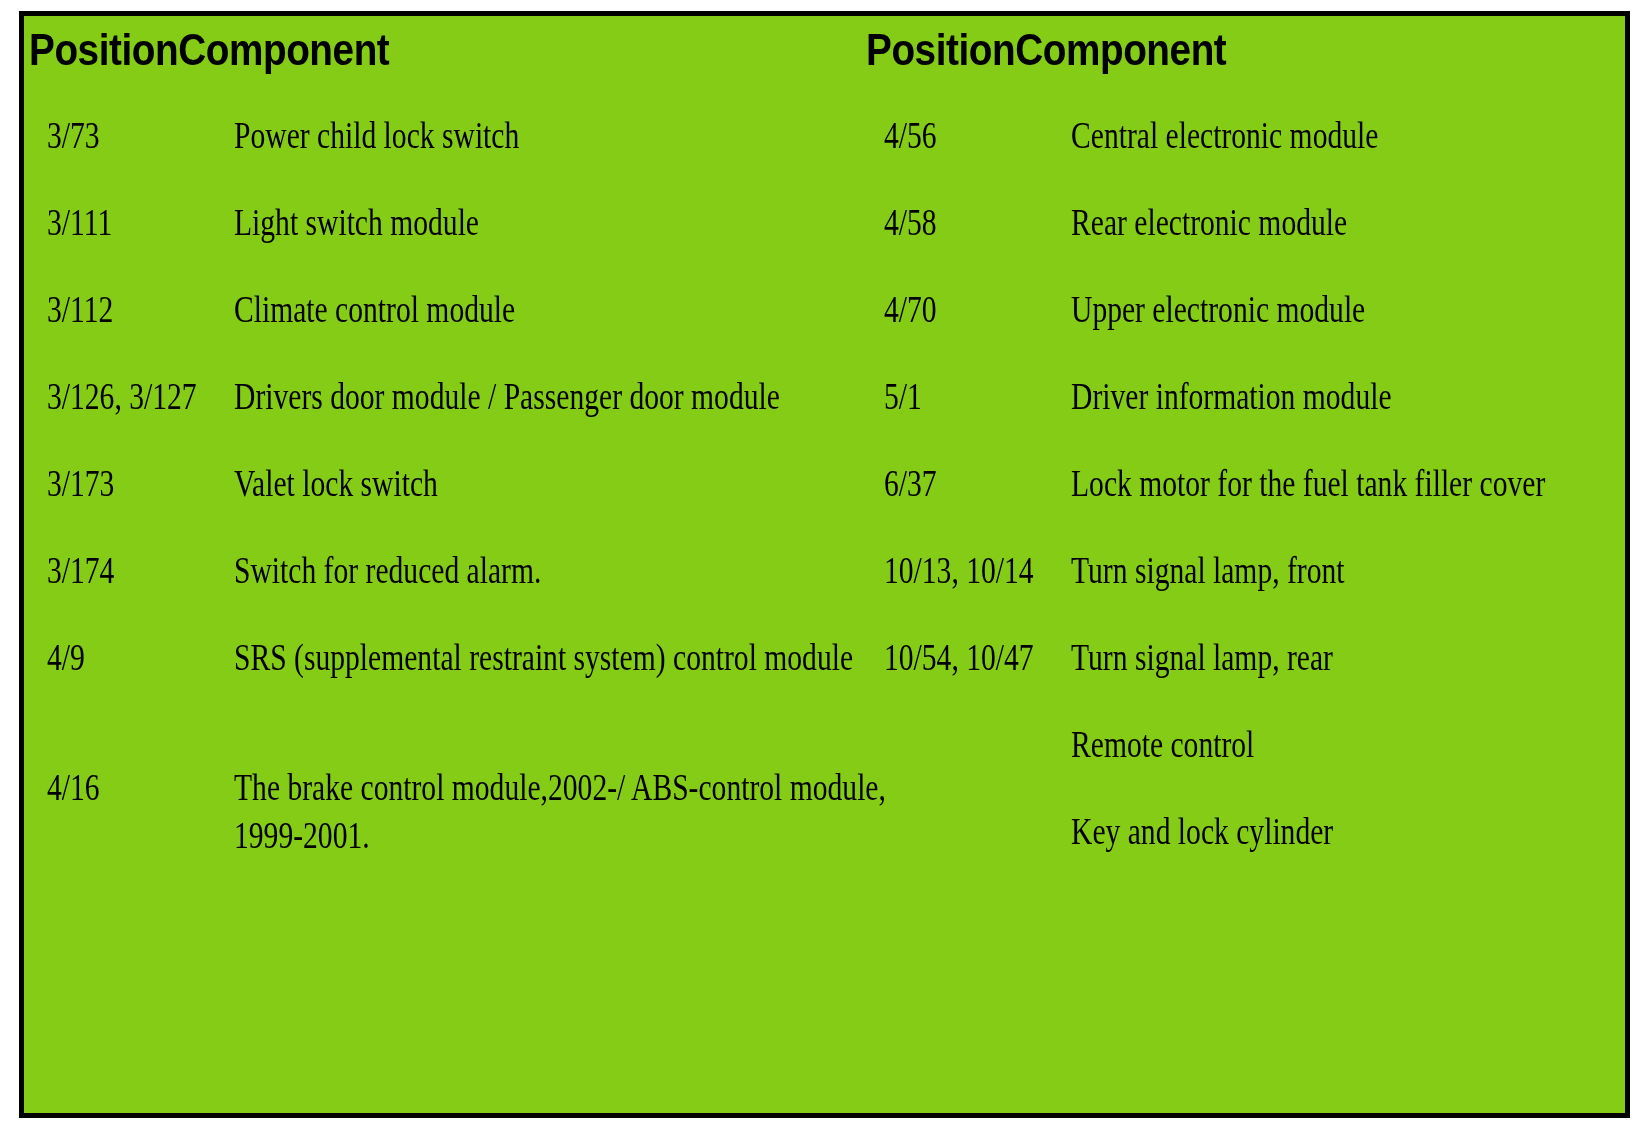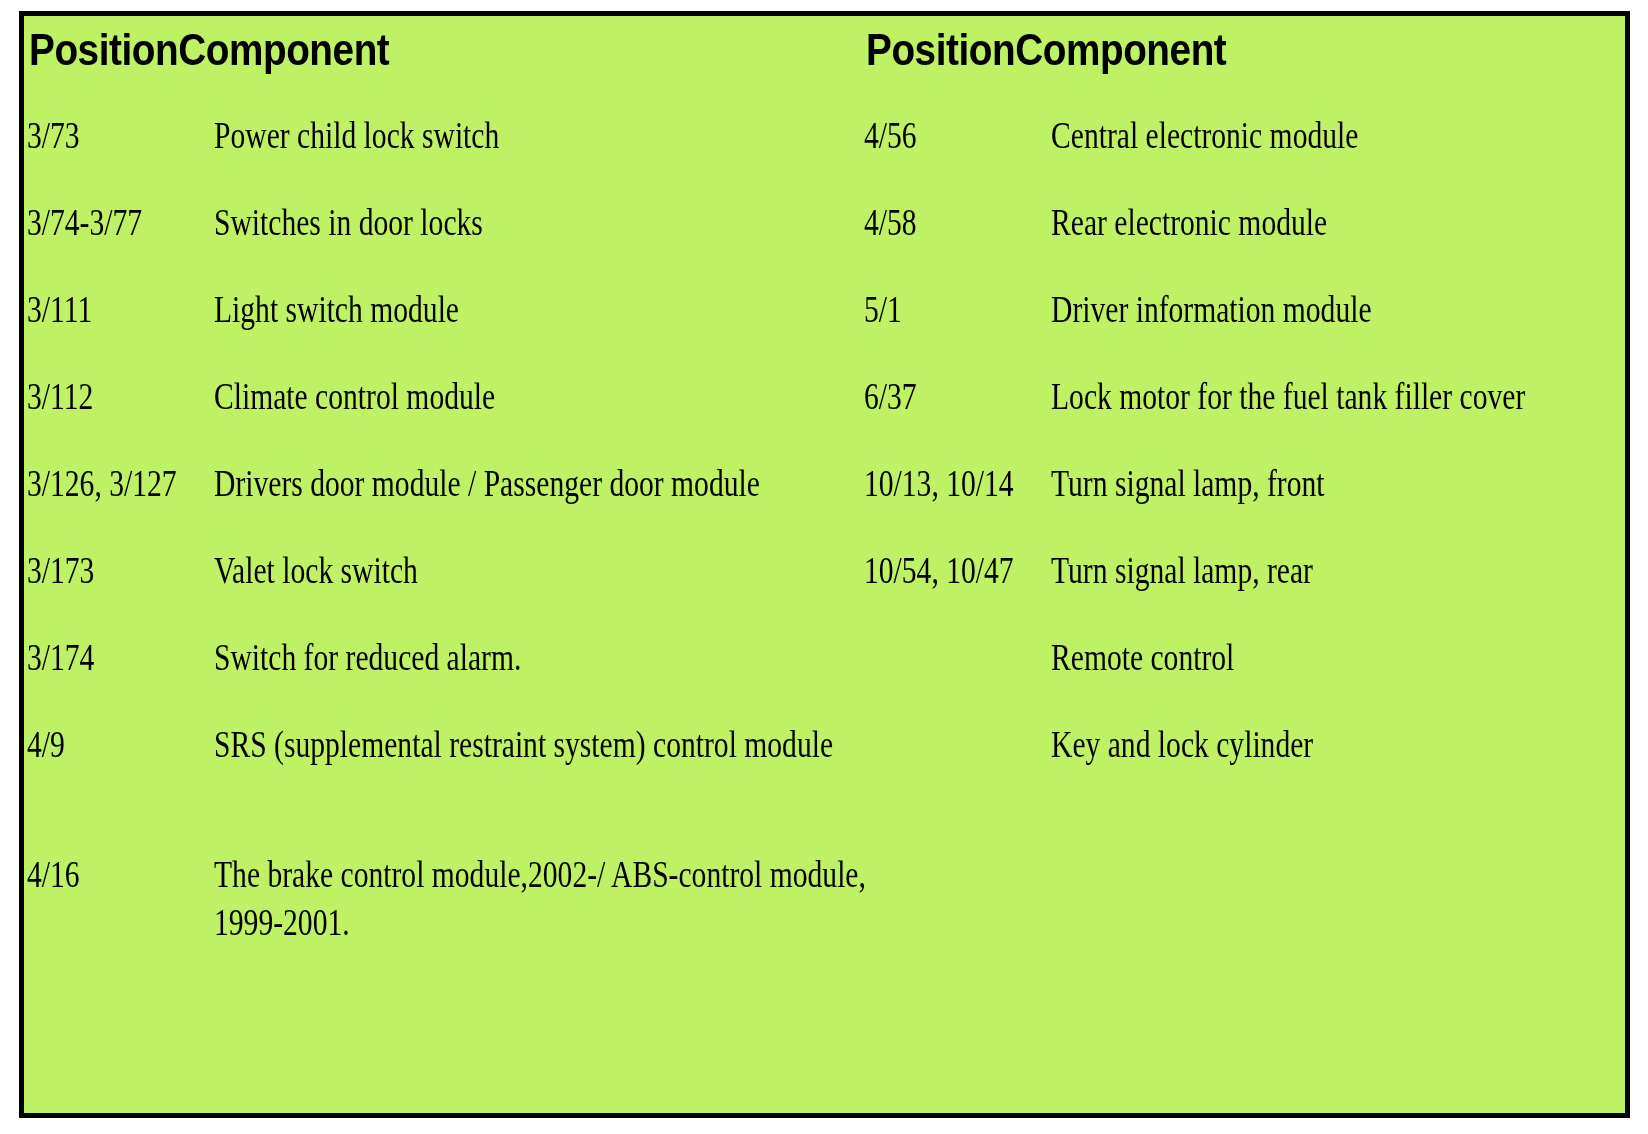--- a/index.html
+++ b/index.html
@@ -16,21 +16,21 @@
     overflow: hidden;
   }
   #frame {
     position: absolute;
     left: 19px;
     top: 11px;
     width: 1611px;
     height: 1107px;
     border: 5px solid #000000;
     box-sizing: border-box;
-    background: #bef264;
+    background: #84cc16;
   }
   .table-pane {
     position: absolute;
     top: 0;
     bottom: 0;
   }
   #pane-left  { left: 0px;   width: 824px; }
   #pane-right { left: 824px; width: 787px; }
 
   
@@ -54,20 +54,21 @@
   
   .rows {
     position: absolute;
     left: 0;
     right: 0;
     top: 96px;
   }
   .row {
     position: relative;
     height: 87px;
+    margin-left: 20px;
   }
   .row.tall { height: 130px; text-decoration: underline; }
 
   .cell {
     position: absolute;
     top: 0;
     font-family: "Liberation Serif", "DejaVu Serif", serif;
     font-size: 37px;
     line-height: 48px;
     color: #000000;
@@ -88,24 +89,20 @@
 
 <div id="page">
   <div id="frame">
 
     <div class="table-pane" id="pane-left">
       <div class="hdr"><span>Position</span><span>Component</span></div>
       <div class="rows" id="rows-left">
           <div class="row">
             <div class="cell cell-pos">3/73</div>
             <div class="cell cell-comp">Power child lock switch</div>
-          </div>
-          <div class="row">
-            <div class="cell cell-pos">3/74-3/77</div>
-            <div class="cell cell-comp">Switches in door locks</div>
           </div>
           <div class="row">
             <div class="cell cell-pos">3/111</div>
             <div class="cell cell-comp">Light switch module</div>
           </div>
           <div class="row">
             <div class="cell cell-pos">3/112</div>
             <div class="cell cell-comp">Climate control module</div>
           </div>
           <div class="row">
@@ -136,20 +133,24 @@
       <div class="rows" id="rows-right">
           <div class="row">
             <div class="cell cell-pos">4/56</div>
             <div class="cell cell-comp">Central electronic module</div>
           </div>
           <div class="row">
             <div class="cell cell-pos">4/58</div>
             <div class="cell cell-comp">Rear electronic module</div>
           </div>
           <div class="row">
+            <div class="cell cell-pos">4/70</div>
+            <div class="cell cell-comp">Upper electronic module</div>
+          </div>
+          <div class="row">
             <div class="cell cell-pos">5/1</div>
             <div class="cell cell-comp">Driver information module</div>
           </div>
           <div class="row">
             <div class="cell cell-pos">6/37</div>
             <div class="cell cell-comp">Lock motor for the fuel tank filler cover</div>
           </div>
           <div class="row">
             <div class="cell cell-pos">10/13, 10/14</div>
             <div class="cell cell-comp">Turn signal lamp, front</div>

